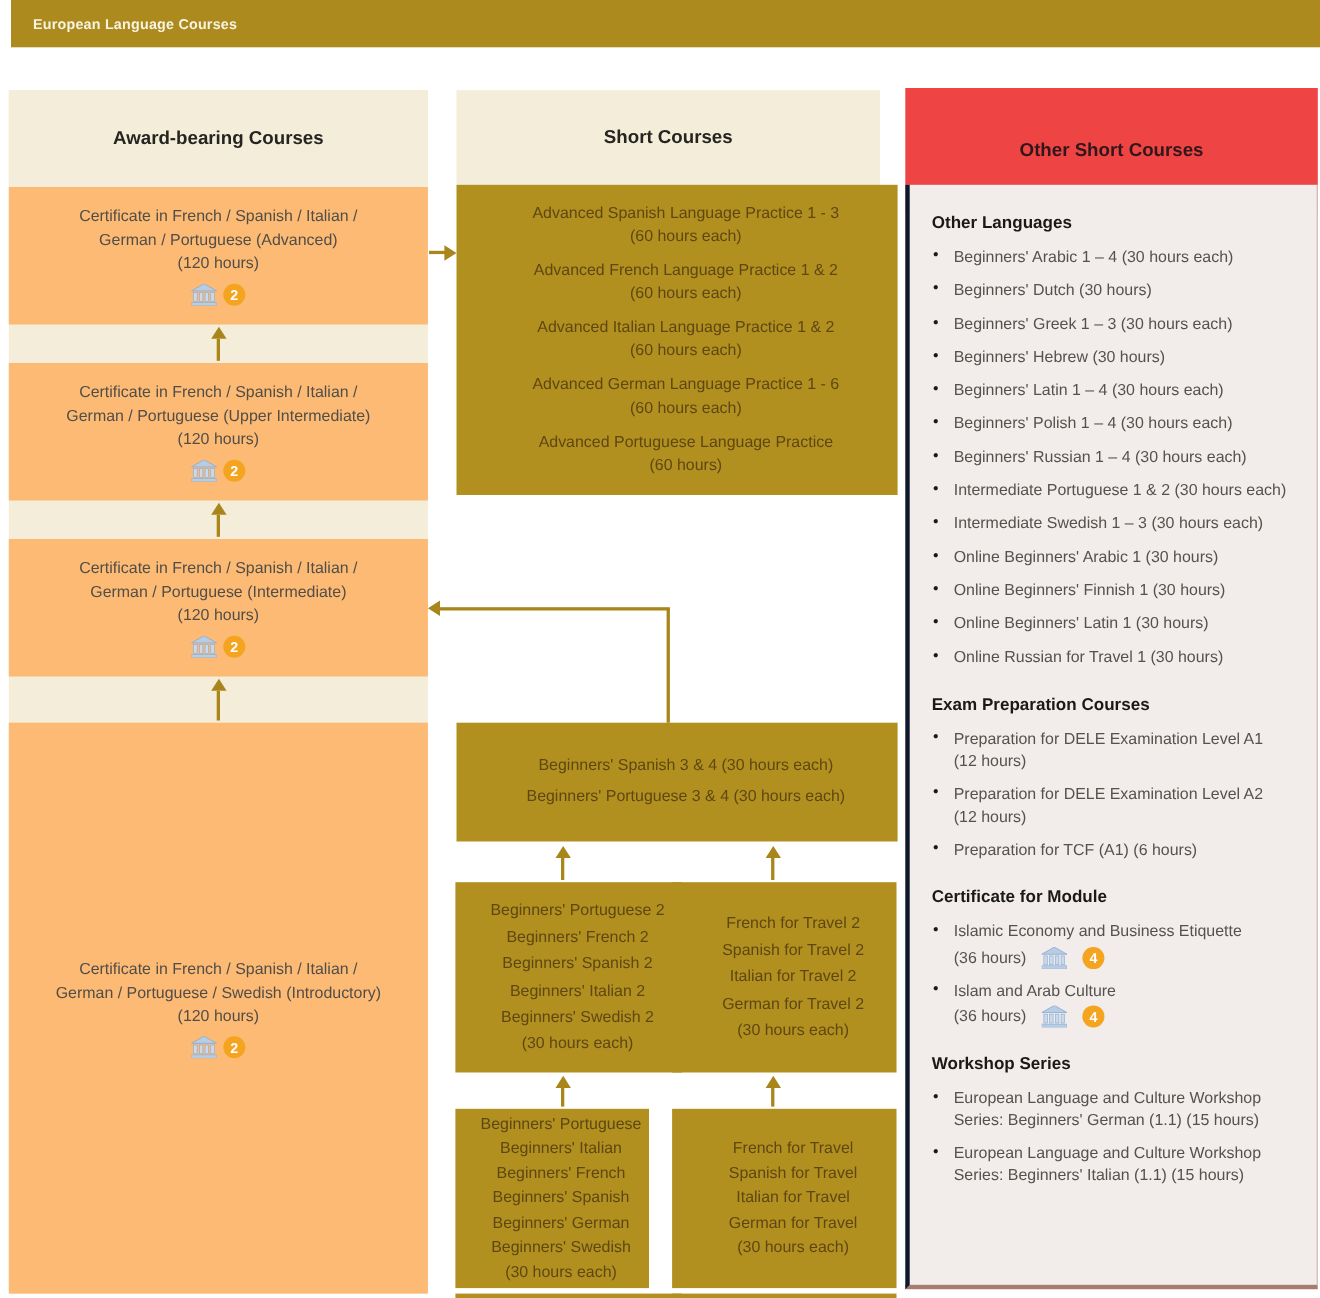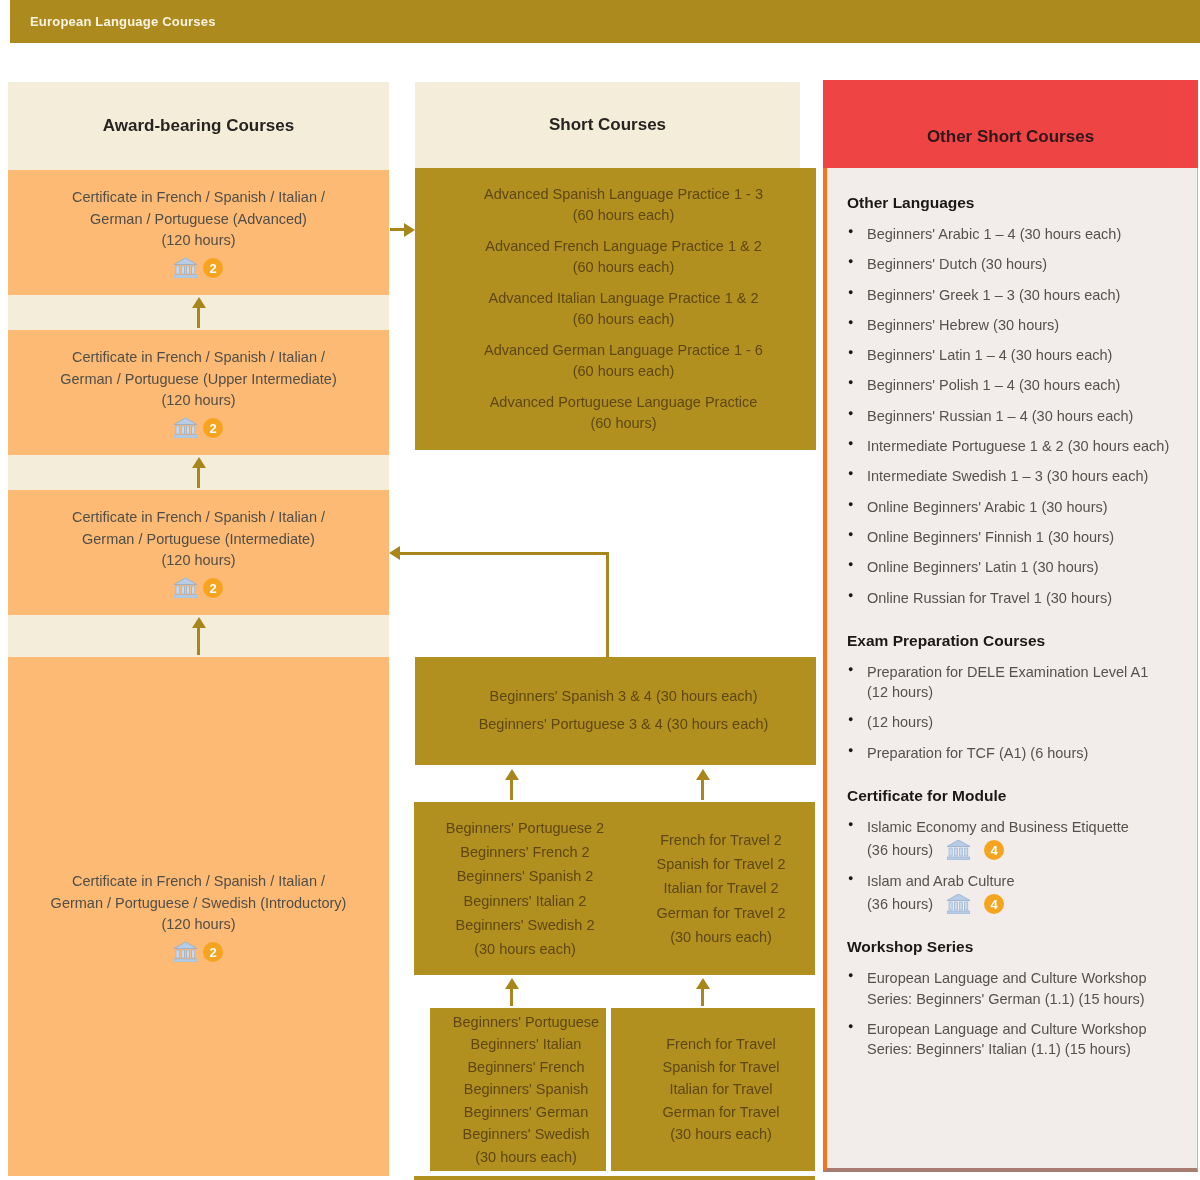--- a/index.html
+++ b/index.html
@@ -42,21 +42,21 @@
   .head-left{position:absolute;width:0;height:0;
              border-top:7px solid transparent;border-bottom:7px solid transparent;
              border-right:11px solid #a9861b;}
   .head-right{position:absolute;width:0;height:0;
               border-top:7px solid transparent;border-bottom:7px solid transparent;
               border-left:11px solid #a9861b;}
 
   
   .panel-right-header{left:823px;top:80px;width:375px;height:113px;background:#ef4444;color:#2f171b;}
   .panel-right-body{position:absolute;left:823px;top:168px;width:375px;height:1004px;background:#f2eceb;
-                    box-sizing:border-box;border-left:4px solid #f97316;border-bottom:4px solid #a57c6f;
+                    box-sizing:border-box;border-left:4px solid #0f172a;border-bottom:4px solid #a57c6f;
                     border-right:1px solid #cfb4aa;padding:12px 10px 0 20px;overflow:hidden;}
   .panel-right-body h3{font-size:15.5px;font-weight:bold;color:#1b1917;margin:24px 0 12px 0;}
   .panel-right-body h3:first-child{margin-top:14px;}
   .panel-right-body ul{list-style:none;margin:0;padding:0;}
   .panel-right-body li{position:relative;padding-left:20px;margin-bottom:10px;font-size:14.5px;
                        color:#55524d;line-height:1.4;}
   .panel-right-body li::before{content:"\25CF";position:absolute;left:1px;top:1px;font-size:9px;color:#1b1917;}
   .hours-line{display:flex;align-items:center;gap:14px;margin-top:3px;}
 
   
@@ -195,21 +195,21 @@
     <div>French for Travel 2</div>
     <div>Spanish for Travel 2</div>
     <div>Italian for Travel 2</div>
     <div>German for Travel 2</div>
     <div>(30 hours each)</div>
   </div>
 
   <div class="arrow-v" style="left:510px;top:989px;height:17px;"></div>
   <div class="arrow-v" style="left:701px;top:989px;height:17px;"></div>
 
-  <div class="gold-box lines-15b" style="left:430px;top:1008px;width:160px;height:163px;">
+  <div class="gold-box lines-15b" style="left:414px;top:1008px;width:160px;height:163px;">
     <div>Beginners' Portuguese</div>
     <div>Beginners' Italian</div>
     <div>Beginners' French</div>
     <div>Beginners' Spanish</div>
     <div>Beginners' German</div>
     <div>Beginners' Swedish</div>
     <div>(30 hours each)</div>
   </div>
 
   <div class="gold-box lines-15b" style="left:611px;top:1008px;width:188px;height:163px;">
@@ -244,20 +244,21 @@
       <li><span>Online Russian for Travel 1 (30 hours)</span></li>
     </ul>
 
     <h3>Exam Preparation Courses</h3>
     <ul>
       <li>
         <div>Preparation for DELE Examination Level A1</div>
         <div>(12 hours)</div>
       </li>
       <li>
+        <div>Preparation for DELE Examination Level A2</div>
         <div>(12 hours)</div>
       </li>
       <li><span>Preparation for TCF (A1) (6 hours)</span></li>
     </ul>
 
     <h3>Certificate for Module</h3>
     <ul>
       <li>
         <div>Islamic Economy and Business Etiquette</div>
         <div class="hours-line">

